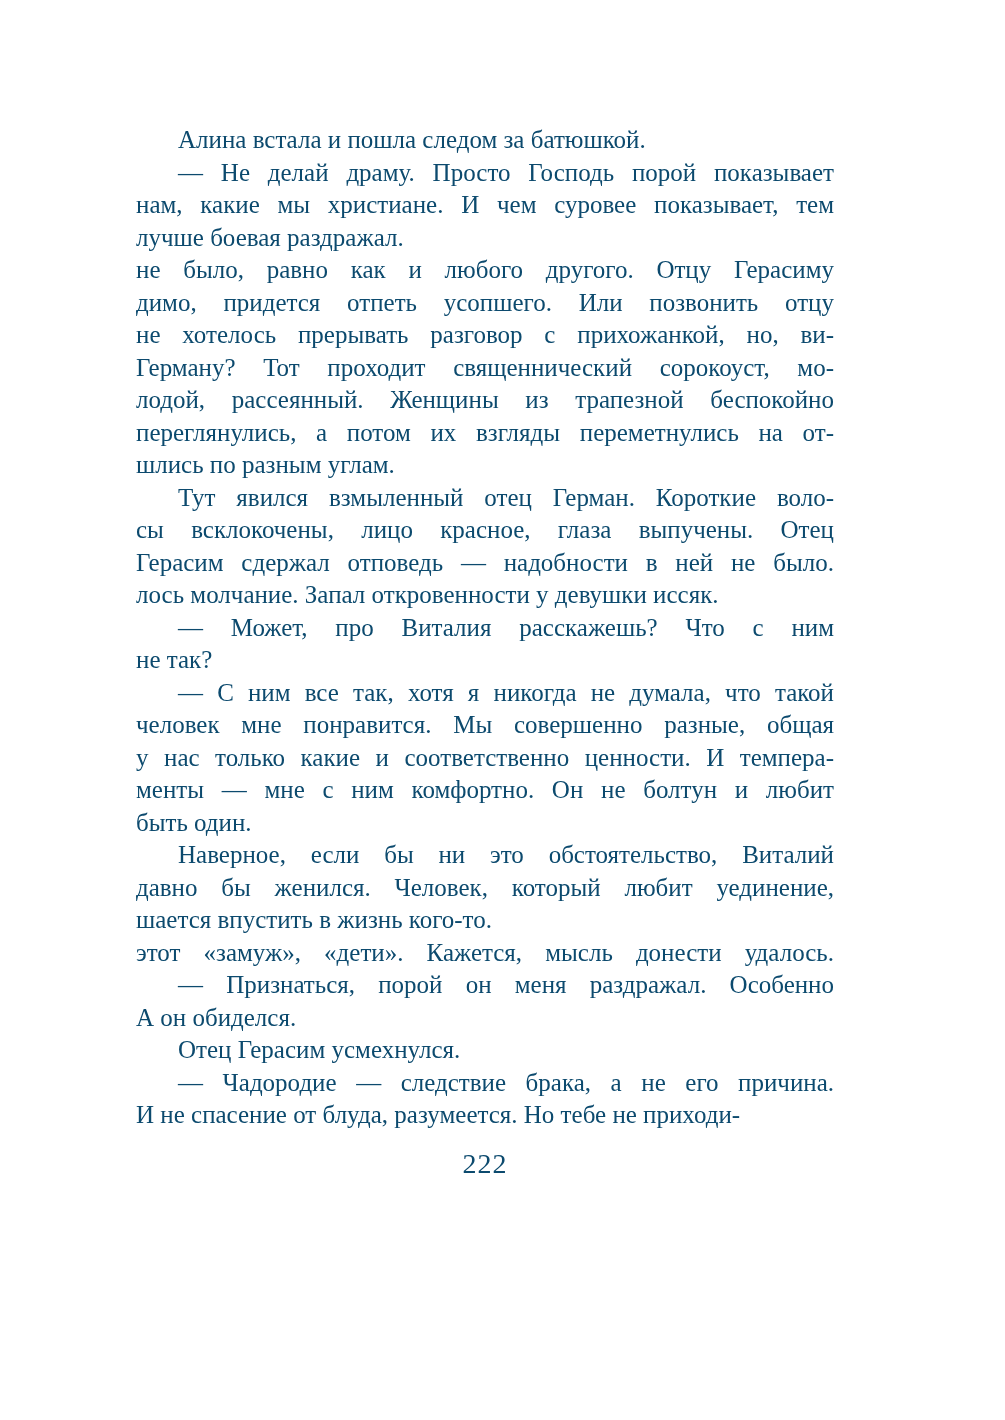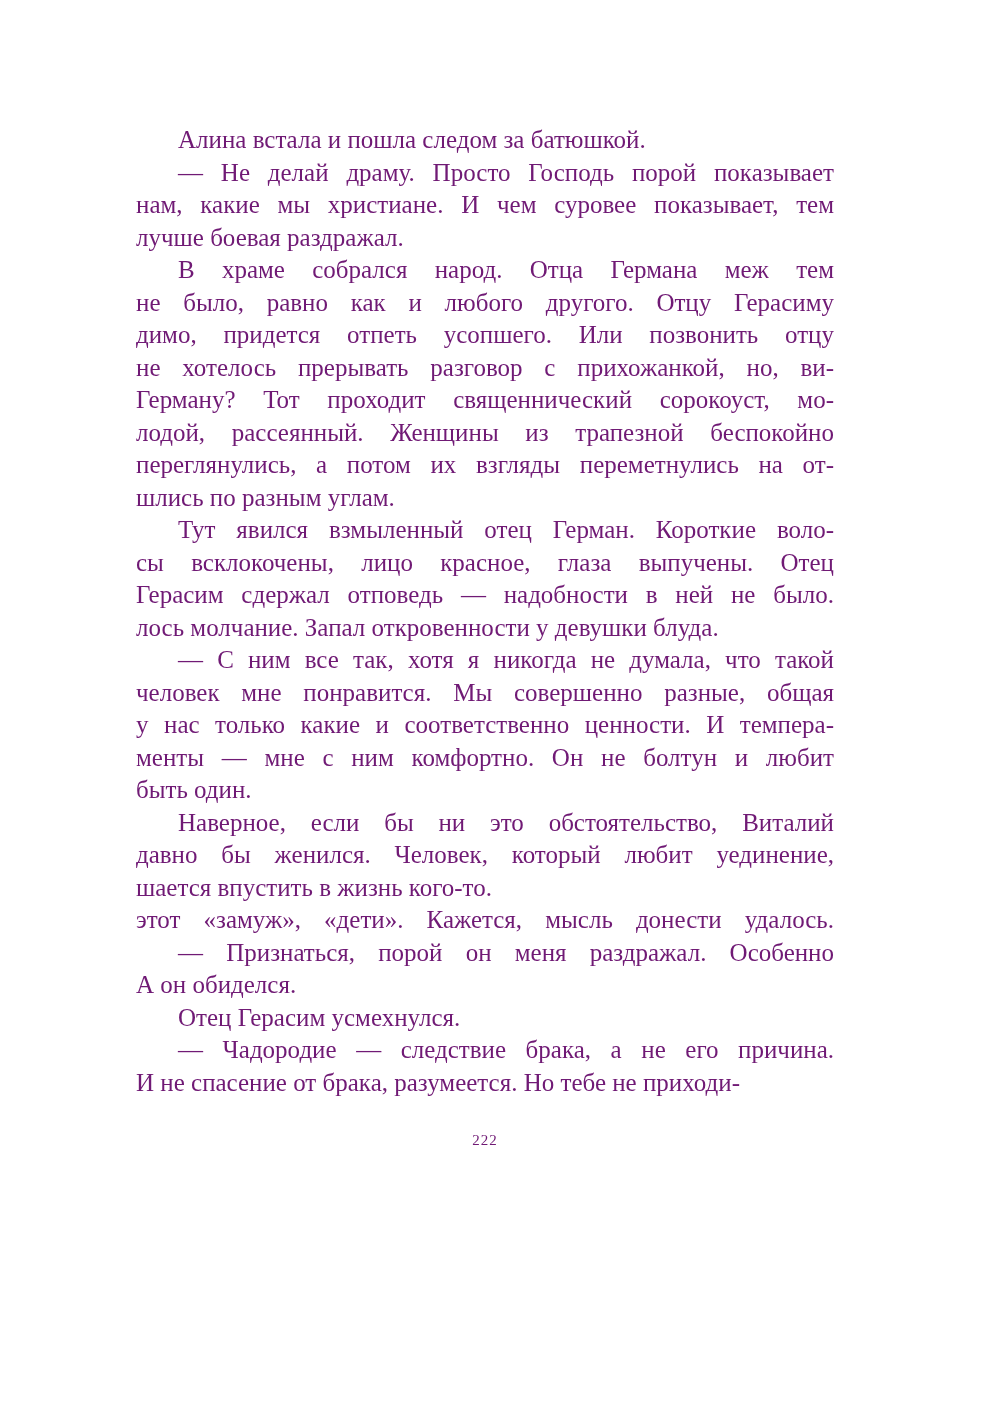--- a/index.html
+++ b/index.html
@@ -11,21 +11,21 @@
     height: 1420px;
     background: #ffffff;
     overflow: hidden;
   }
   .book-page {
     position: relative;
     width: 1005px;
     height: 1175px;
     background: #ffffff;
     font-family: "Liberation Serif", "DejaVu Serif", serif;
-    color: #701a75;
+    color: #0c4a6e;
   }
   .text-block {
     position: absolute;
     left: 136px;
     top: 124px;
     width: 698px;
     font-size: 25px;
     line-height: 32.5px;
   }
   .paragraph {
@@ -37,57 +37,60 @@
     text-align-last: justify;
     white-space: normal;
   }
   .line.last {
     text-align-last: left;
   }
   .line.first {
     text-indent: 42px;
   }
   .page-number {
-    margin-top: 26px;
+    margin-top: 17px;
     text-align: center;
     text-align-last: center;
-    font-size: 15px;
+    font-size: 28px;
     line-height: 30px;
     letter-spacing: 1px;
   }
 </style>
 </head>
 <body>
 
 <div class="book-page">
   <div class="text-block">
     <div id="paragraphs-root">
         <div class="paragraph">
           <div class="line first last">Алина встала и пошла следом за батюшкой.</div>
         </div>
         <div class="paragraph">
           <div class="line first">— Не делай драму. Просто Господь порой показывает</div>
           <div class="line">нам, какие мы христиане. И чем суровее показывает, тем</div>
           <div class="line last">лучше боевая раздражал.</div>
         </div>
         <div class="paragraph">
-          <div class="line first">В храме собрался народ. Отца Германа меж тем</div>
           <div class="line">не было, равно как и любого другого. Отцу Герасиму</div>
           <div class="line">димо, придется отпеть усопшего. Или позвонить отцу</div>
           <div class="line">не хотелось прерывать разговор с прихожанкой, но, ви-</div>
           <div class="line">Герману? Тот проходит священнический сорокоуст, мо-</div>
           <div class="line">лодой, рассеянный. Женщины из трапезной беспокойно</div>
           <div class="line">переглянулись, а потом их взгляды переметнулись на от-</div>
           <div class="line last">шлись по разным углам.</div>
         </div>
         <div class="paragraph">
           <div class="line first">Тут явился взмыленный отец Герман. Короткие воло-</div>
           <div class="line">сы всклокочены, лицо красное, глаза выпучены. Отец</div>
           <div class="line">Герасим сдержал отповедь — надобности в ней не было.</div>
-          <div class="line last">лось молчание. Запал откровенности у девушки блуда.</div>
+          <div class="line last">лось молчание. Запал откровенности у девушки иссяк.</div>
+        </div>
+        <div class="paragraph">
+          <div class="line first">— Может, про Виталия расскажешь? Что с ним</div>
+          <div class="line last">не так?</div>
         </div>
         <div class="paragraph">
           <div class="line first">— С ним все так, хотя я никогда не думала, что такой</div>
           <div class="line">человек мне понравится. Мы совершенно разные, общая</div>
           <div class="line">у нас только какие и соответственно ценности. И темпера-</div>
           <div class="line">менты — мне с ним комфортно. Он не болтун и любит</div>
           <div class="line last">быть один.</div>
         </div>
         <div class="paragraph">
           <div class="line first">Наверное, если бы ни это обстоятельство, Виталий</div>
@@ -97,18 +100,18 @@
         <div class="paragraph">
           <div class="line">этот «замуж», «дети». Кажется, мысль донести удалось.</div>
           <div class="line first">— Признаться, порой он меня раздражал. Особенно</div>
           <div class="line last">А он обиделся.</div>
         </div>
         <div class="paragraph">
           <div class="line first last">Отец Герасим усмехнулся.</div>
         </div>
         <div class="paragraph">
           <div class="line first">— Чадородие — следствие брака, а не его причина.</div>
-          <div class="line last">И не спасение от брака, разумеется. Но тебе не приходи-</div>
+          <div class="line last">И не спасение от блуда, разумеется. Но тебе не приходи-</div>
         </div>
       </div>
     <div class="page-number">222</div>
   </div>
 </div>
 
 </body></html>

